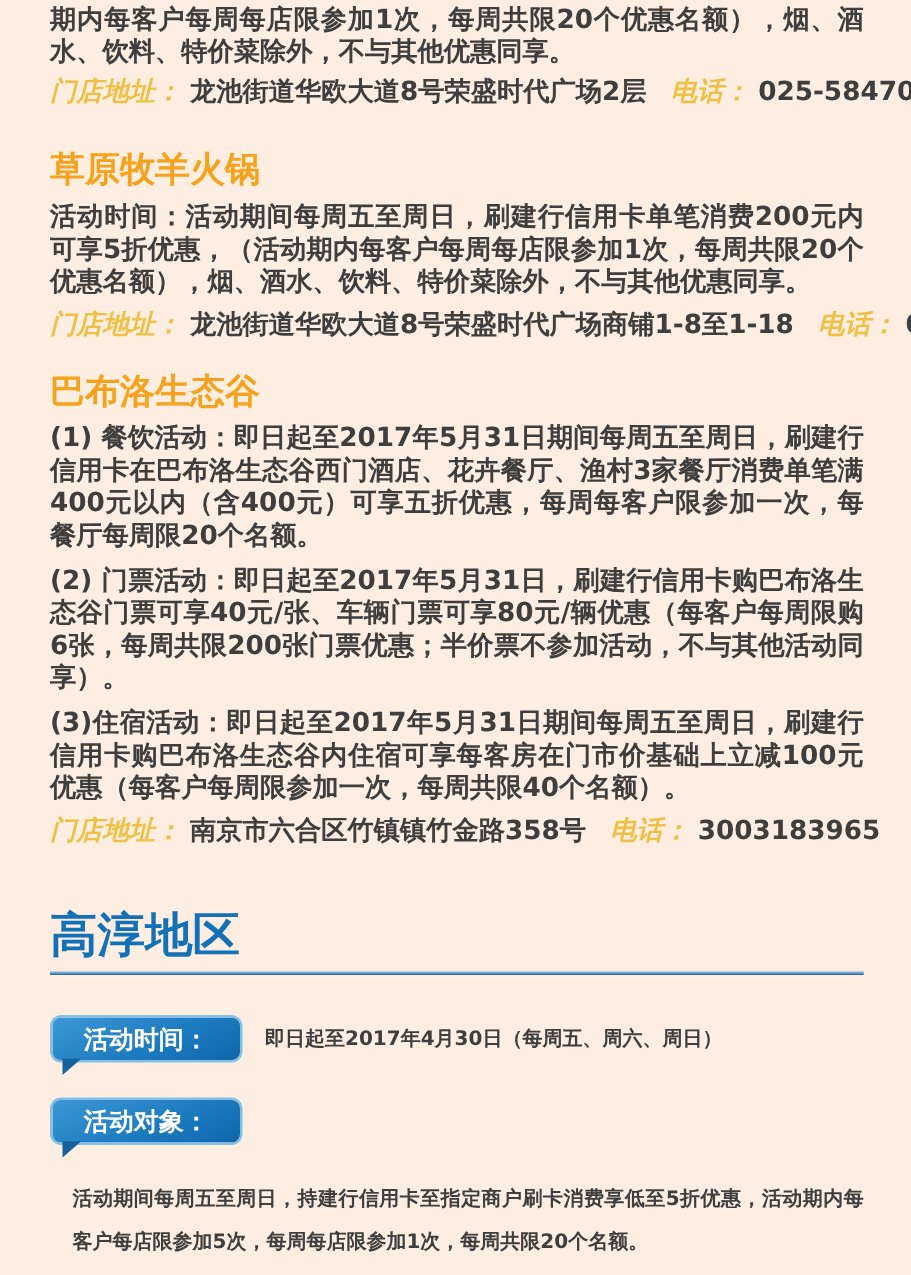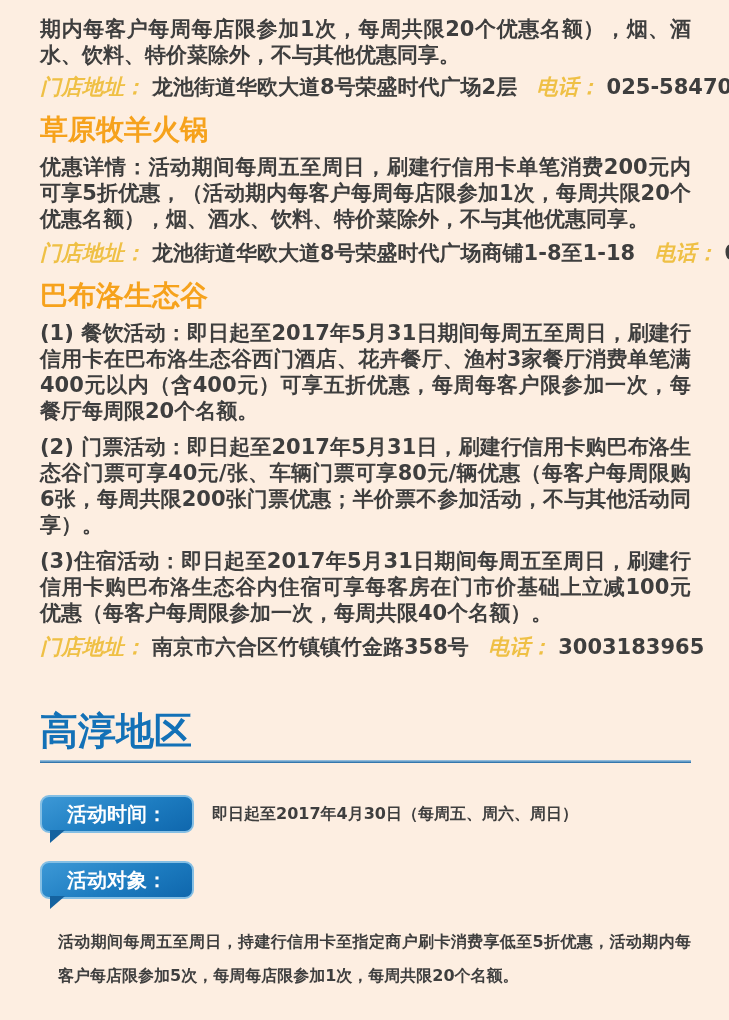--- a/index.html
+++ b/index.html
@@ -14,39 +14,39 @@
     font-family:"DejaVu Sans","Liberation Sans",sans-serif;
     color:#3e3e3e;
   }
   .body-par {
     margin:0;
     font-size:21px;
     line-height:26px;
     font-weight:600;
     text-align:justify;
   }
-  .intro { padding-top:16px; }
+  .intro { padding-top:2px; }
   .store-line {
     margin:6px 0 0 0;
     font-size:21px;
     line-height:26px;
     font-weight:600;
     white-space:nowrap;
   }
   .gold-label { color:#efc045; margin-right:7px;font-style:italic; }
   .phone-label { margin-left:12px; }
   .merchant-h {
     margin:0;
     color:#f6a21c;
     font-size:28px;
     line-height:28px;
     font-weight:700;
   }
-  .mh-1 { margin-top:16px; }
-  .mh-2 { margin-top:16px; }
+  .mh-1 { margin-top:36px; }
+  .mh-2 { margin-top:27px; }
   .par-gap { margin-top:10px; }
   .store-gap { margin-top:8px; }
   .region { margin-top:56px; }
   .region-h {
     margin:0;
     color:#1371b7;
     font-size:38px;
     line-height:31px;
     font-weight:700;
   }
@@ -96,21 +96,21 @@
 <div class="page">
 
   <p class="body-par intro">期内每客户每周每店限参加1次，每周共限20个优惠名额），烟、酒水、饮料、特价菜除外，不与其他优惠同享。</p>
 
   <div class="store-line">
     <span class="gold-label">门店地址：</span><span>龙池街道华欧大道8号荣盛时代广场2层</span>
     <span class="gold-label phone-label">电话：</span><span>025-58470996</span>
   </div>
 
   <h2 class="merchant-h mh-1">草原牧羊火锅</h2>
-  <p class="body-par par-gap">优惠详情：活动期间每周五至周日，刷建行信用卡单笔消费200元内可享5折优惠，（活动期内每客户每周每店限参加1次，每周共限20个优惠名额），烟、酒水、饮料、特价菜除外，不与其他优惠同享。</p>
+  <p class="body-par par-gap">活动时间：活动期间每周五至周日，刷建行信用卡单笔消费200元内可享5折优惠，（活动期内每客户每周每店限参加1次，每周共限20个优惠名额），烟、酒水、饮料、特价菜除外，不与其他优惠同享。</p>
   <div class="store-line store-gap">
     <span class="gold-label">门店地址：</span><span>龙池街道华欧大道8号荣盛时代广场商铺1-8至1-18</span>
     <span class="gold-label phone-label">电话：</span><span>025-57098989</span>
   </div>
 
   <h2 class="merchant-h mh-2">巴布洛生态谷</h2>
   <p class="body-par par-gap">(1) 餐饮活动：即日起至2017年5月31日期间每周五至周日，刷建行信用卡在巴布洛生态谷西门酒店、花卉餐厅、渔村3家餐厅消费单笔满400元以内（含400元）可享五折优惠，每周每客户限参加一次，每餐厅每周限20个名额。</p>
   <p class="body-par par-gap">(2) 门票活动：即日起至2017年5月31日，刷建行信用卡购巴布洛生态谷门票可享40元/张、车辆门票可享80元/辆优惠（每客户每周限购6张，每周共限200张门票优惠；半价票不参加活动，不与其他活动同享）。</p>
   <p class="body-par par-gap">(3)住宿活动：即日起至2017年5月31日期间每周五至周日，刷建行信用卡购巴布洛生态谷内住宿可享每客房在门市价基础上立减100元优惠（每客户每周限参加一次，每周共限40个名额）。</p>
   <div class="store-line store-gap">

